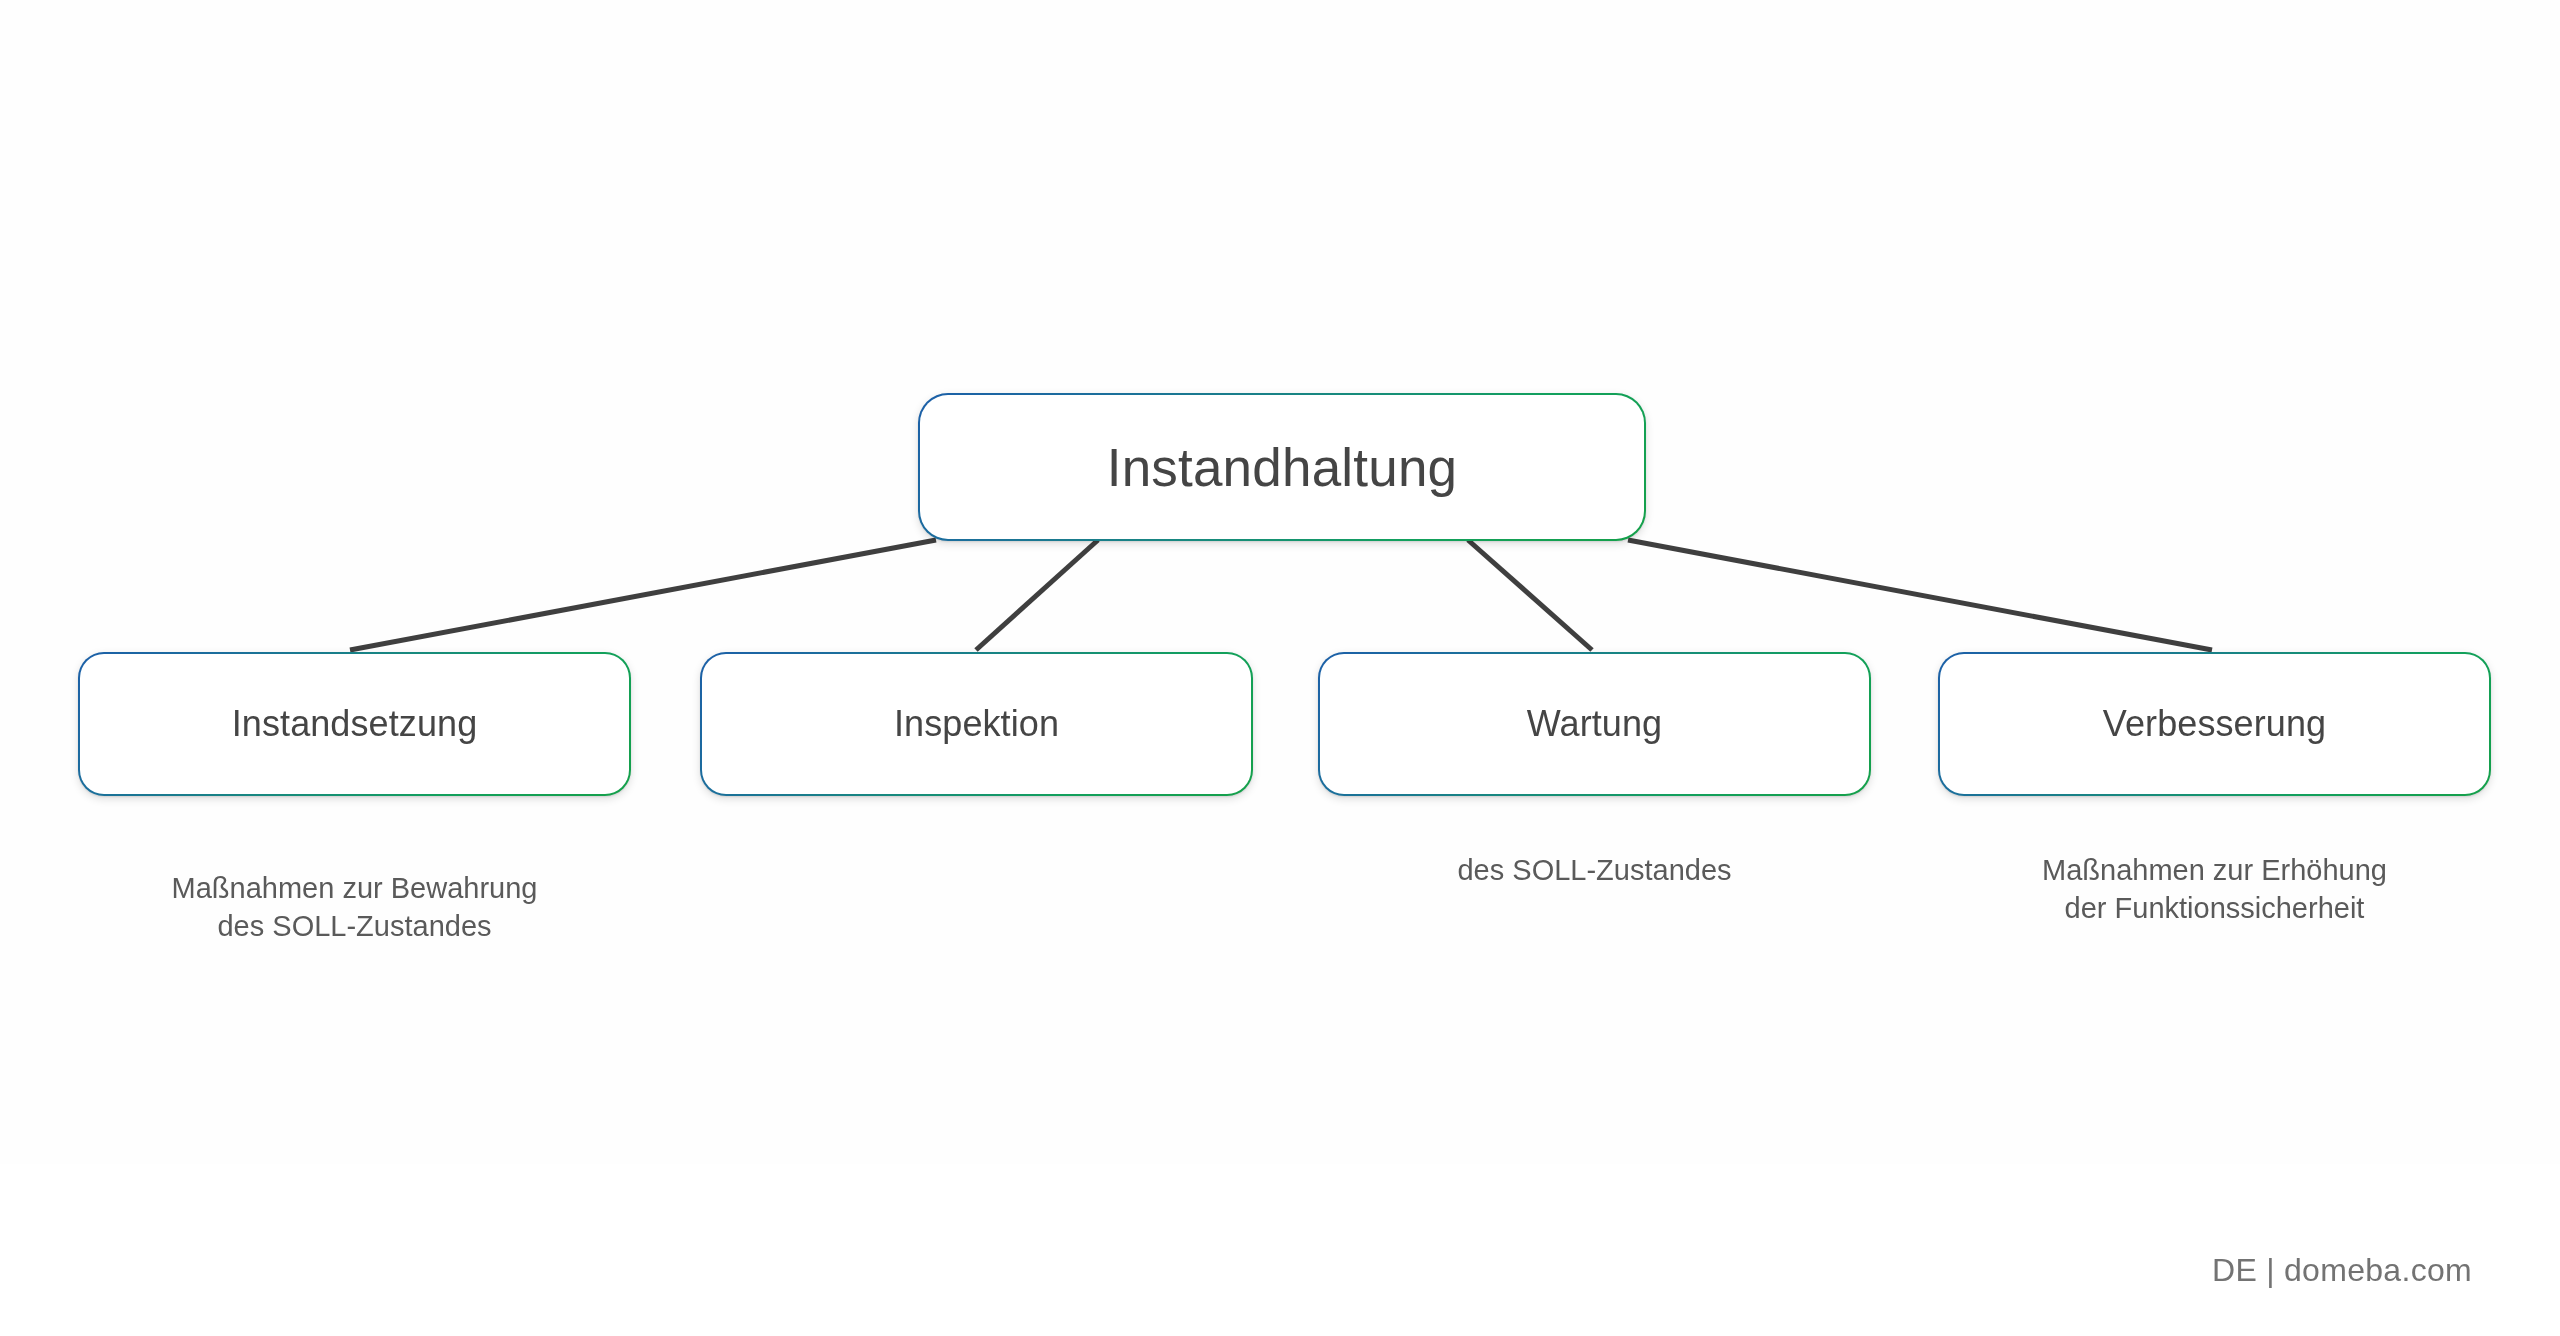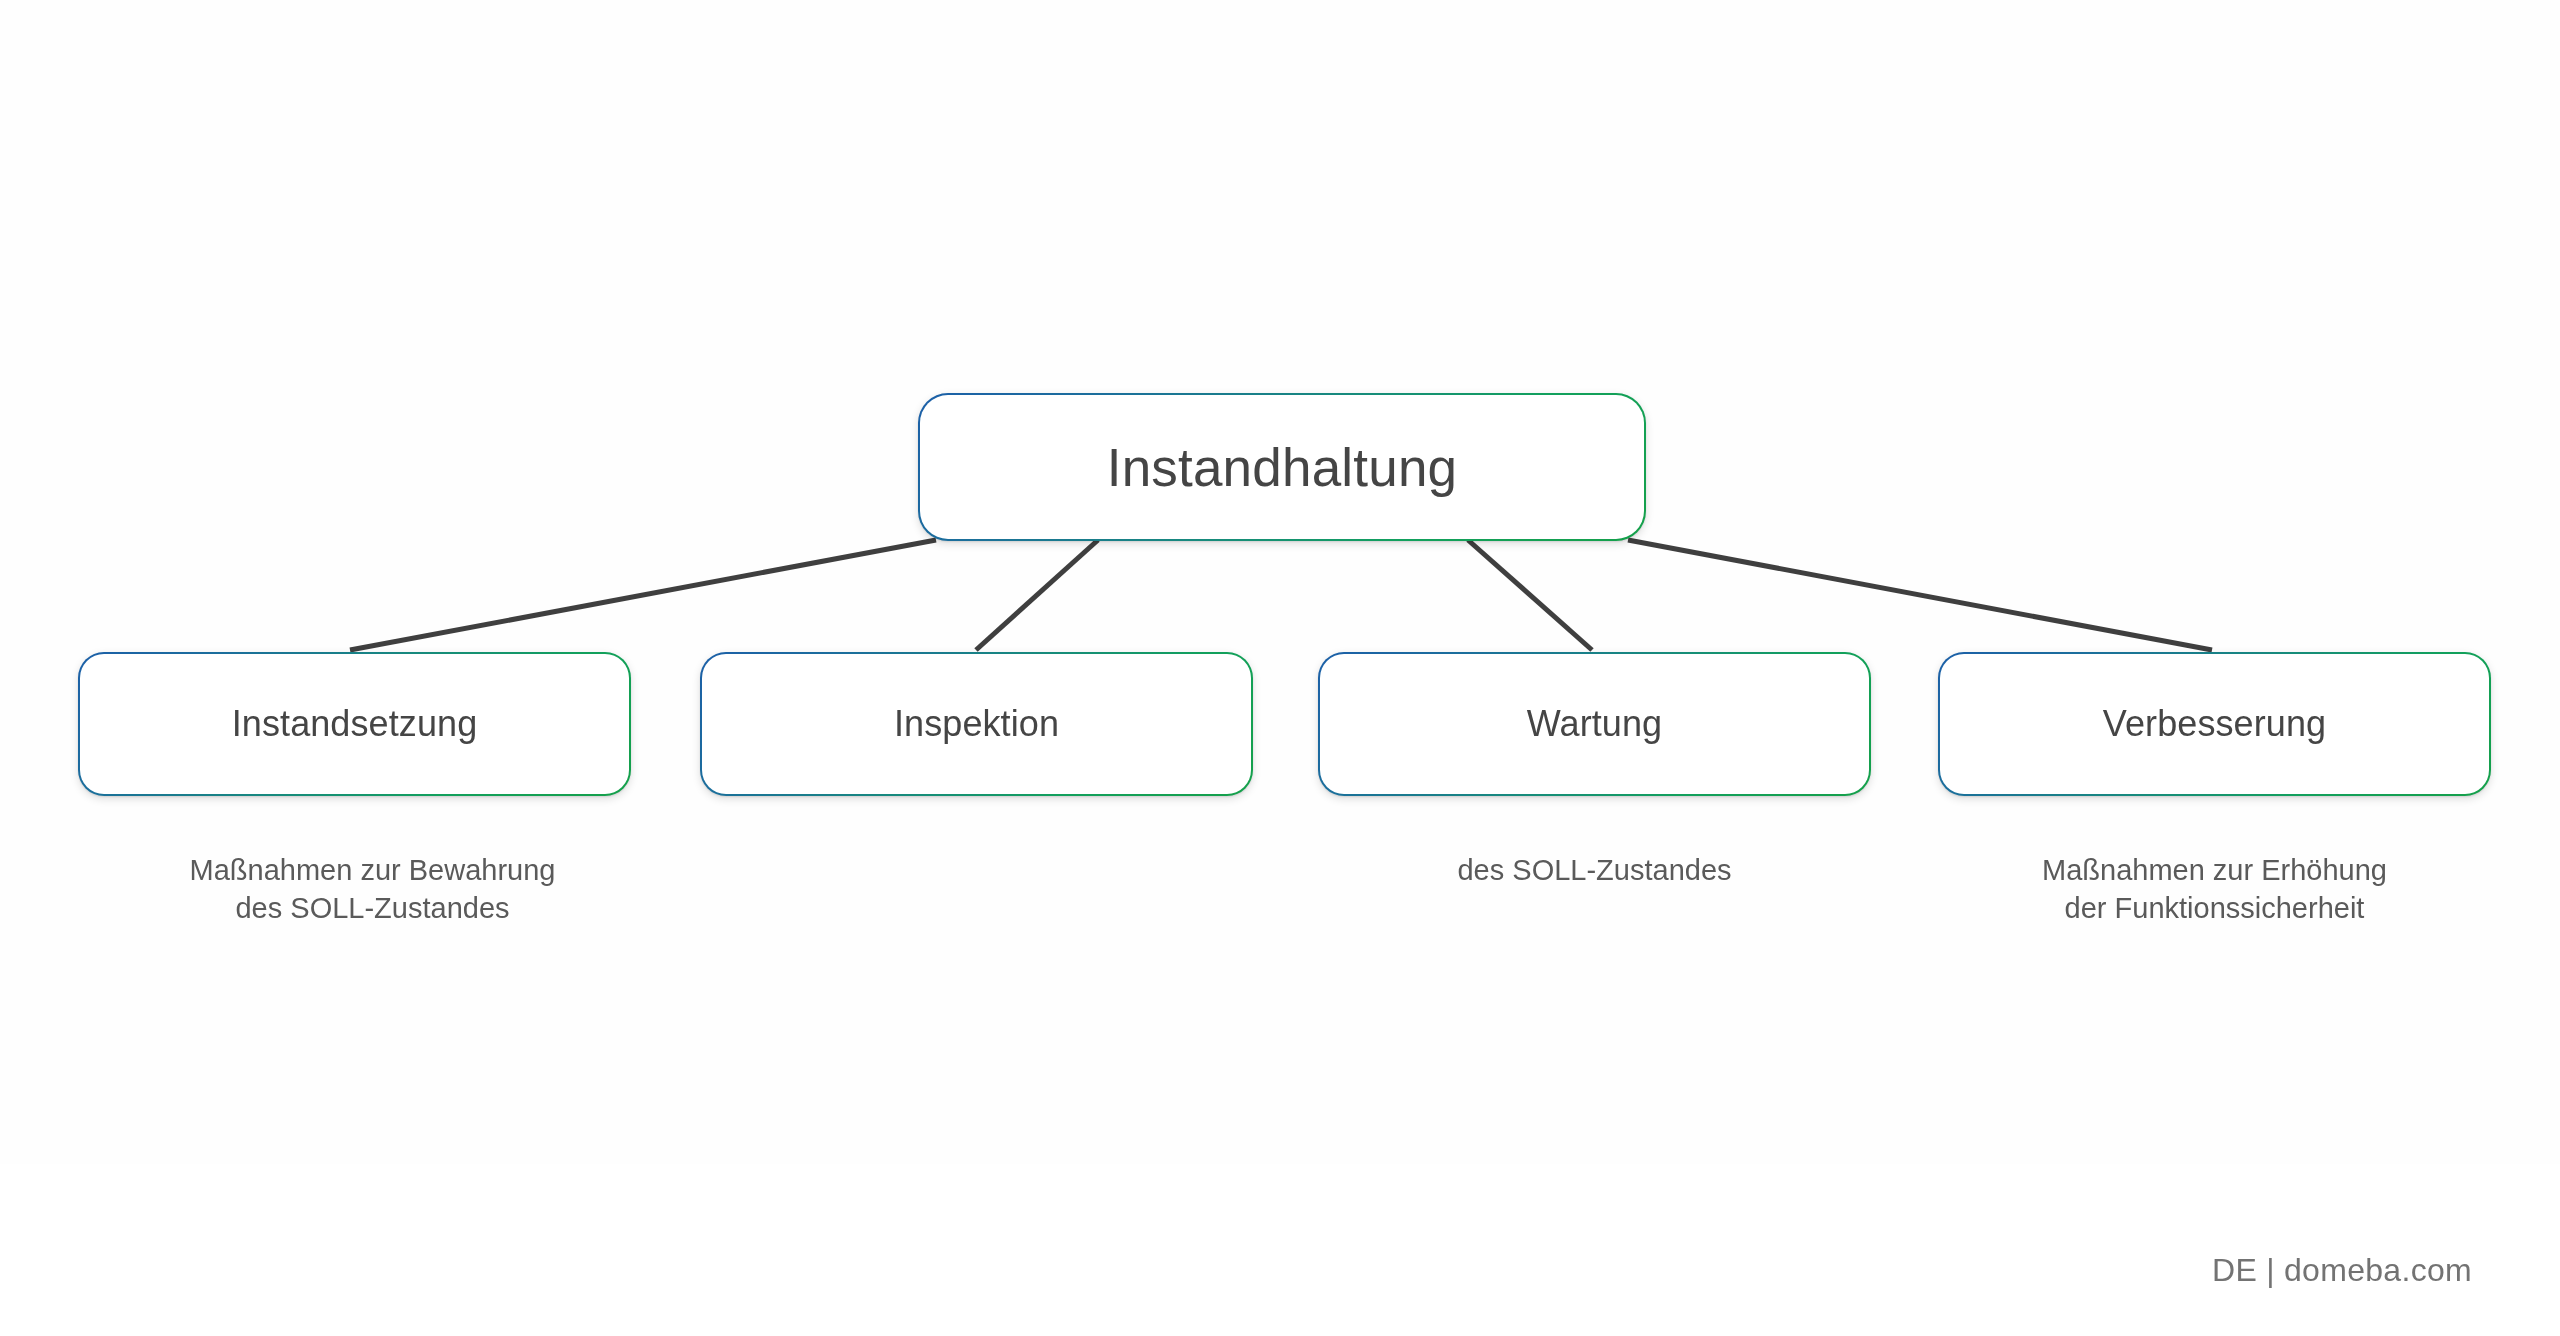--- a/index.html
+++ b/index.html
@@ -102,21 +102,21 @@
     top: 851px;
     width: 553px;
     text-align: center;
     font-size: 29px;
     line-height: 1.32;
     color: #5a5a5a;
     font-weight: 400;
   }
   .caption .caption-line { display: block; white-space: nowrap; }
 
-  #caption-0 { left: 96px; }
+  #caption-0 { left: 78px; margin-top: 18px; }
   #caption-1 { left: 700px; }
   #caption-2 { left: 1298px; width: 593px; }
   #caption-3 { left: 1938px; }
 
   
   #footer {
     position: absolute;
     z-index: 3;
     right: 88px;
     top: 1252px;

